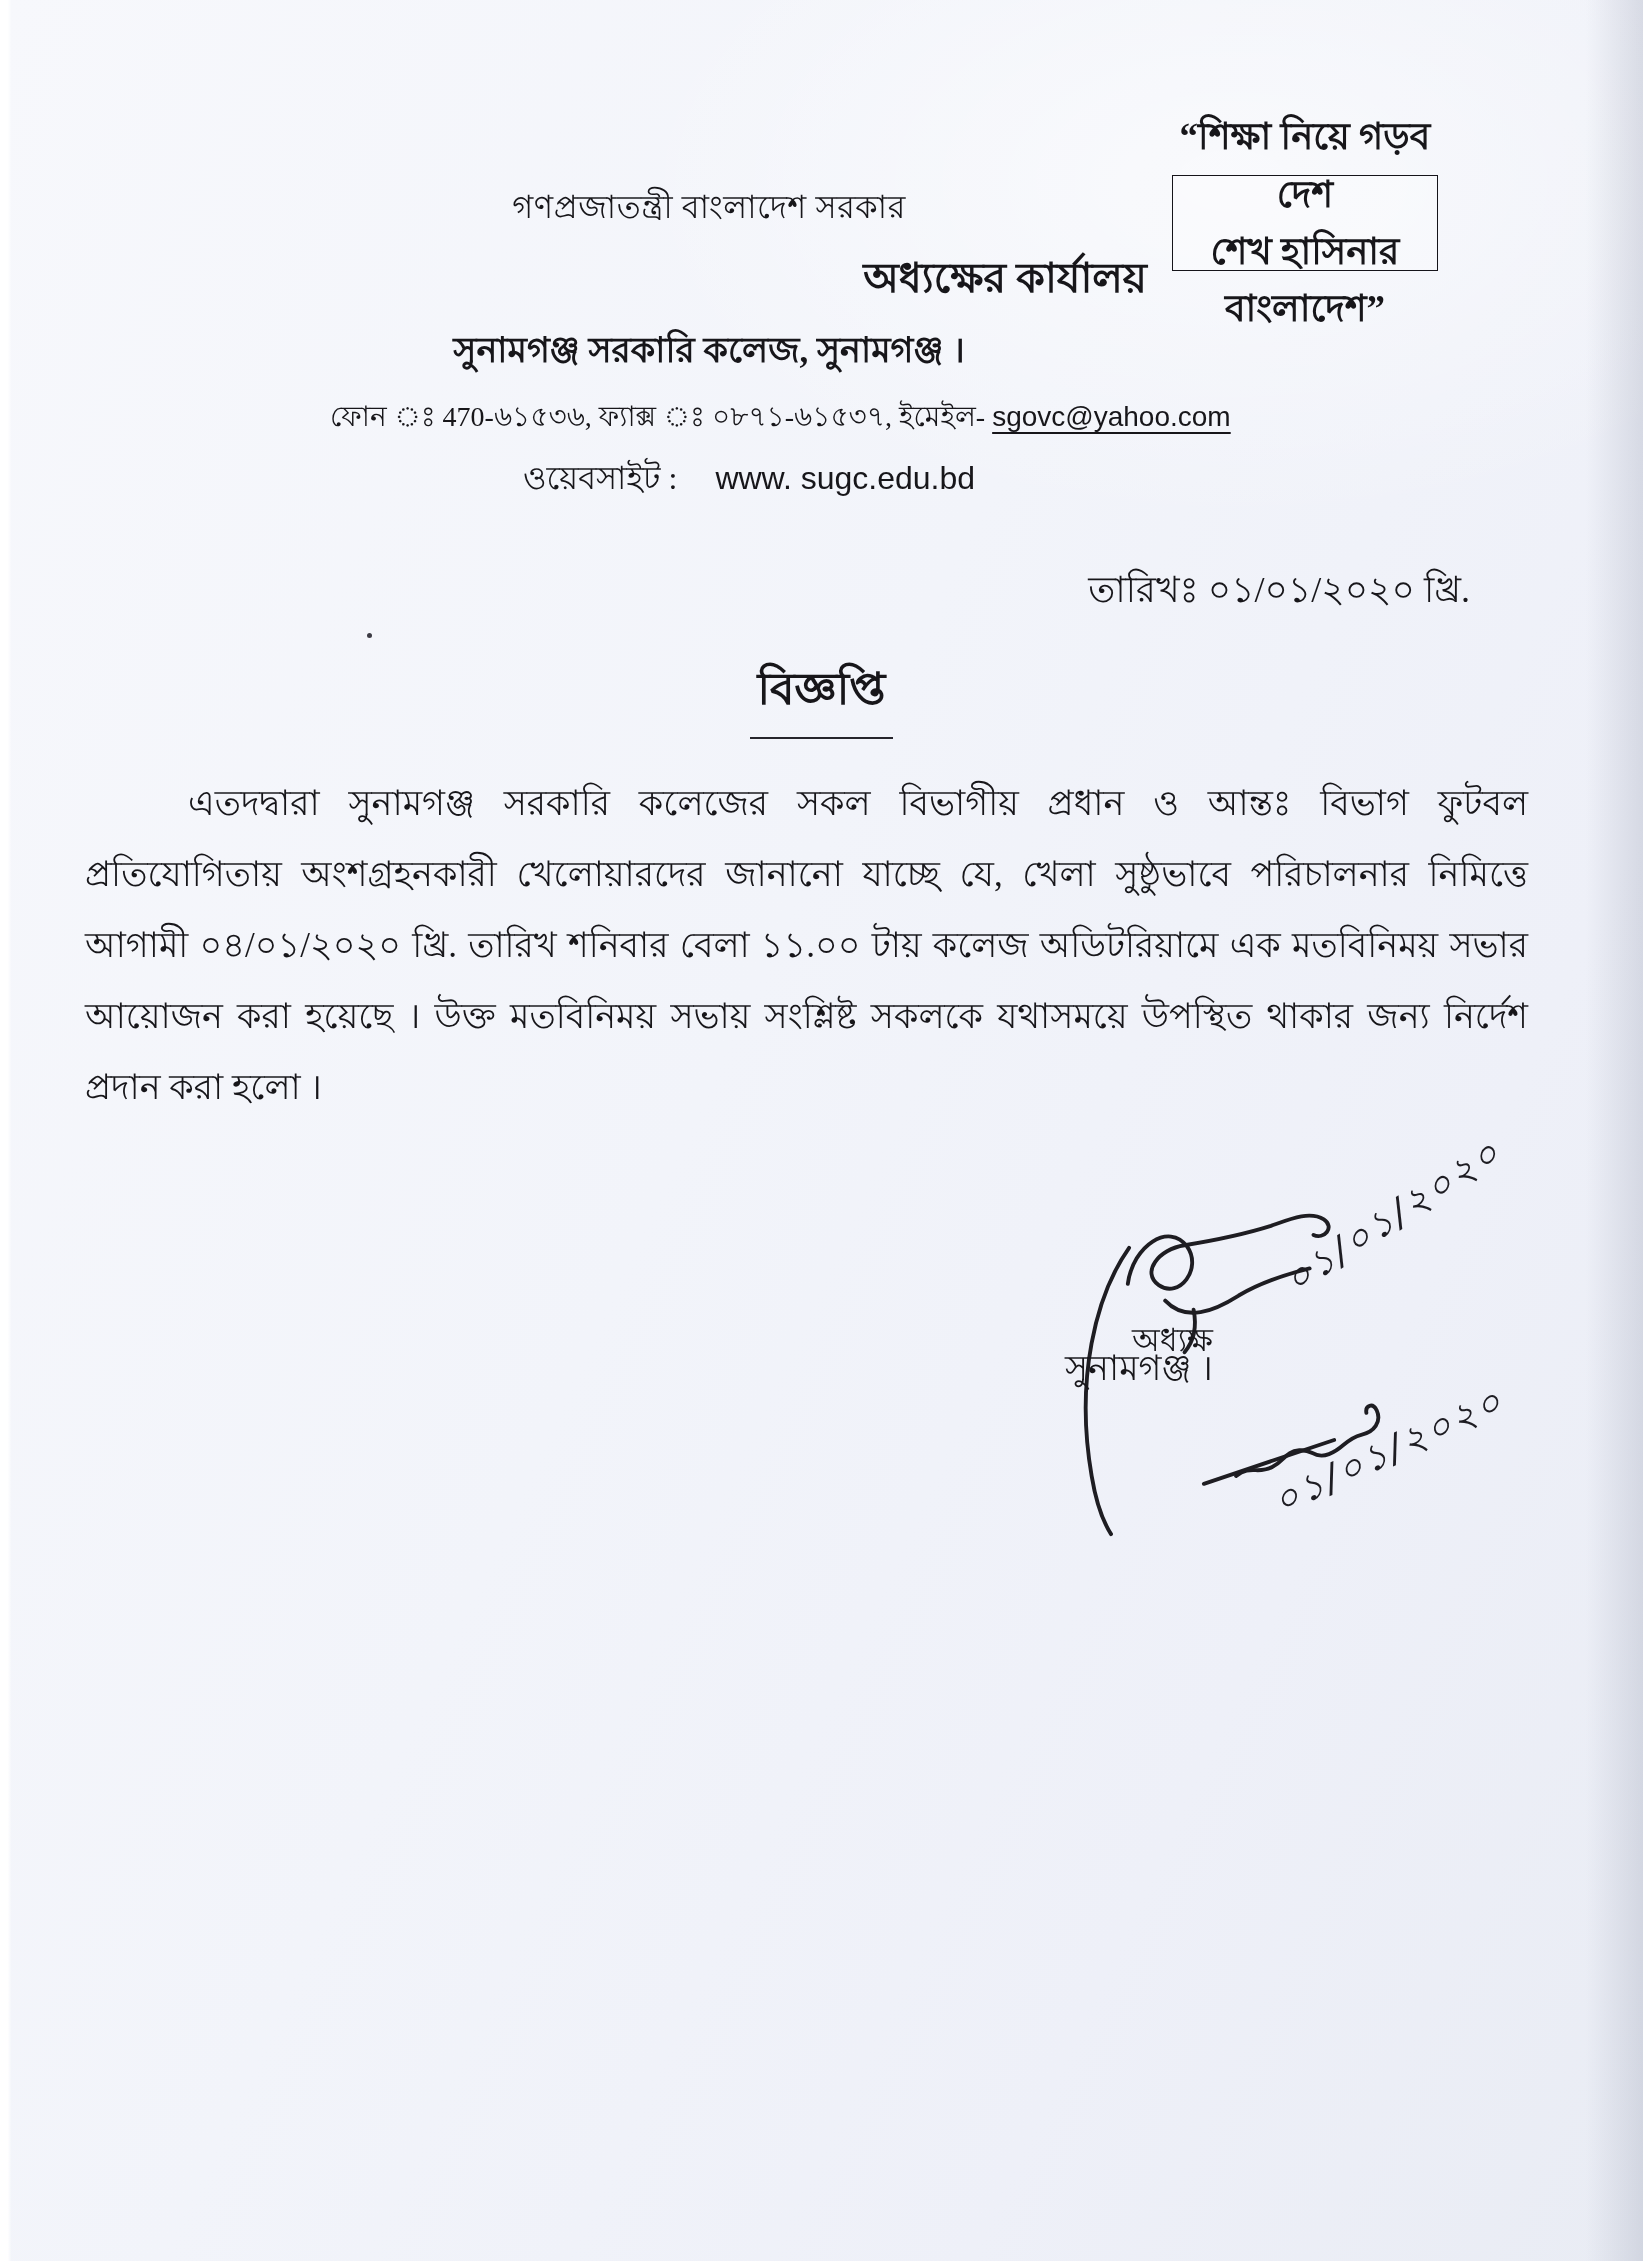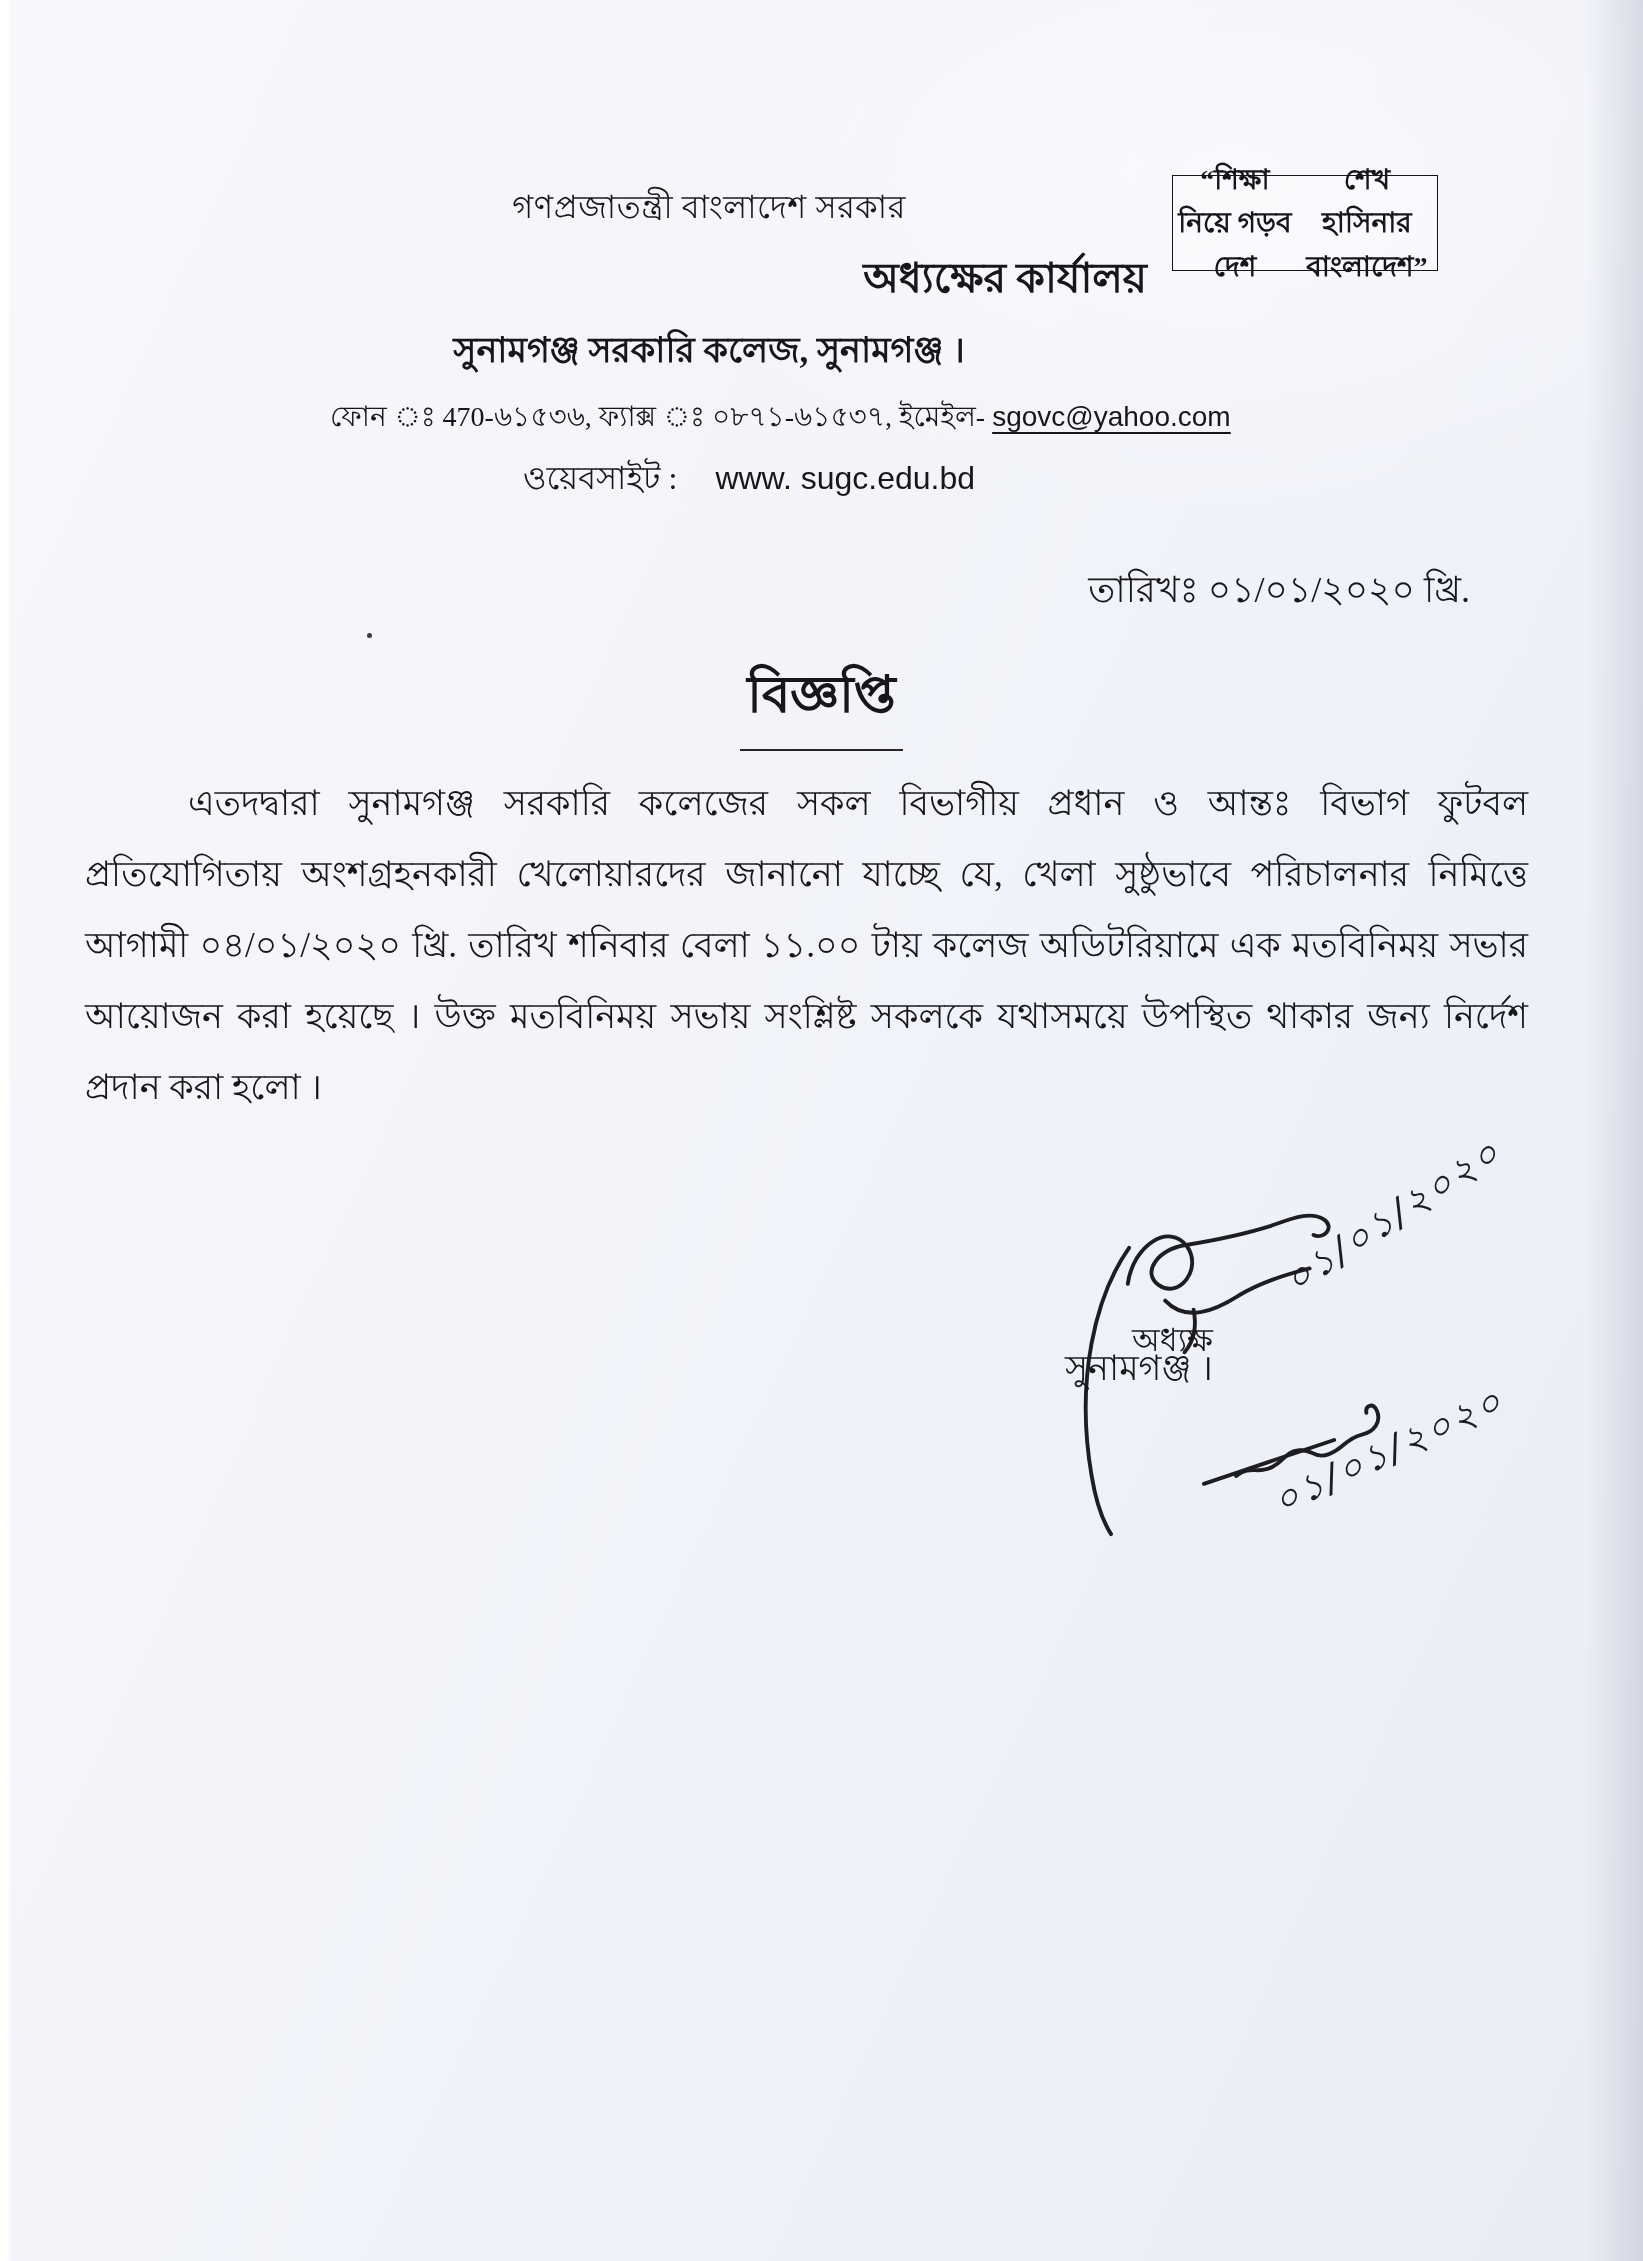--- a/index.html
+++ b/index.html
@@ -19,27 +19,27 @@
   .lh-gov{font-size:32px;letter-spacing:0.6px;}
   .lh-office{font-size:41px;font-weight:bold;margin-top:10.3px;text-align:right;}
   .lh-college{font-size:35px;margin-top:8px;font-weight:bold;}
   .lh-contact{position:relative;left:59px;font-size:28px;margin-top:13px;white-space:nowrap;}
   .lh-web{position:relative;left:40px;font-size:32px;margin-top:10.3px;}
   .email{text-decoration:underline;text-underline-offset:5.8px;font-family:"Liberation Sans","DejaVu Sans",sans-serif;}
   .weburl{font-family:"Liberation Sans","DejaVu Sans",sans-serif;margin-left:30px;}
   .slogan{
     position:absolute;left:1172px;top:175px;width:264px;height:94px;
     border:1.9px solid #15141a;
-    display:flex;flex-direction:row;justify-content:center;align-items:center;
-    font-weight:bold;font-size:28px;line-height:1.55;text-align:center;
+    display:flex;flex-direction:column;justify-content:center;align-items:center;
+    font-weight:bold;font-size:37px;line-height:1.55;text-align:center;
     background:rgba(255,255,255,.25);
   }
   .date-line{position:absolute;top:562px;right:173px;font-size:36px;}
   .title-wrap{position:absolute;top:656px;left:0;width:1643px;text-align:center;}
-  .title{display:inline-block;font-size:51px;font-weight:bold;border-bottom:2.6px solid #26252c;padding:0 7.7px 7.7px;}
+  .title{display:inline-block;font-size:44px;font-weight:bold;border-bottom:2.6px solid #26252c;padding:0 7.7px 7.7px;}
   .speck{position:absolute;left:367px;top:633px;width:5.2px;height:5.2px;border-radius:50%;background:#3c3b44;}
   .body-text{
     position:absolute;left:85px;top:768px;width:1443px;
     font-size:35px;line-height:71px;
     text-align:justify;text-indent:103px;
   }
   .sig-designation{position:absolute;left:1132px;top:1315px;font-size:32px;}
   .sig-org{position:absolute;left:996px;top:1361px;font-size:35px;}
   .sig-place{position:absolute;left:1065px;top:1341px;font-size:35px;}
   .sig-svg{position:absolute;left:1031px;top:1173px;}

